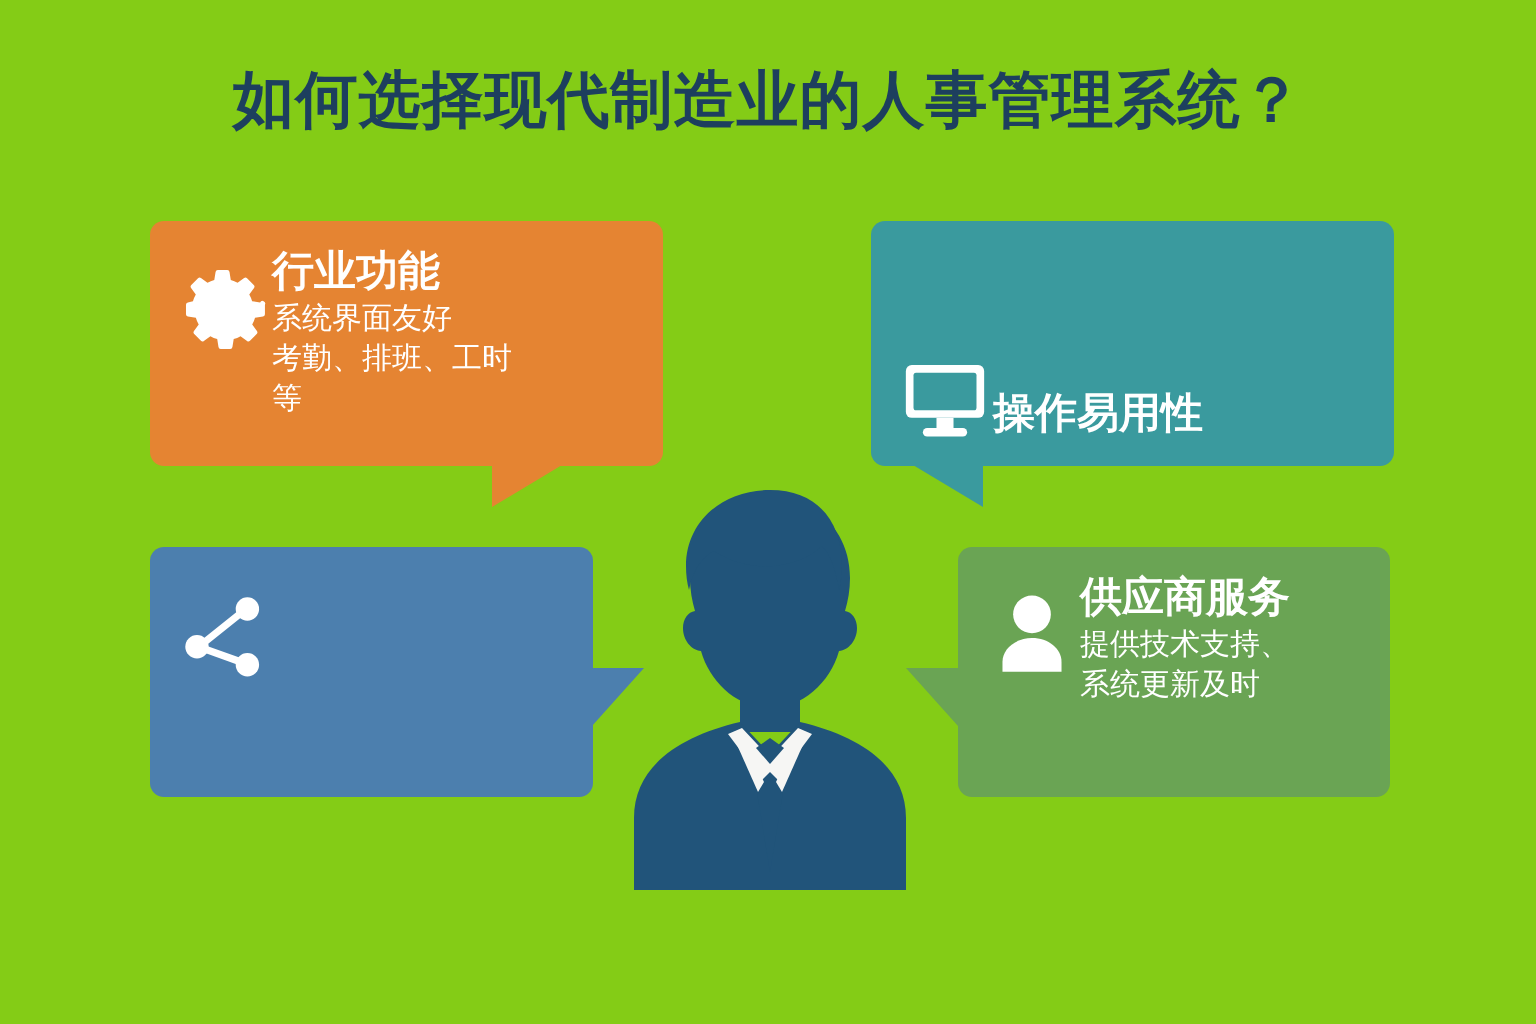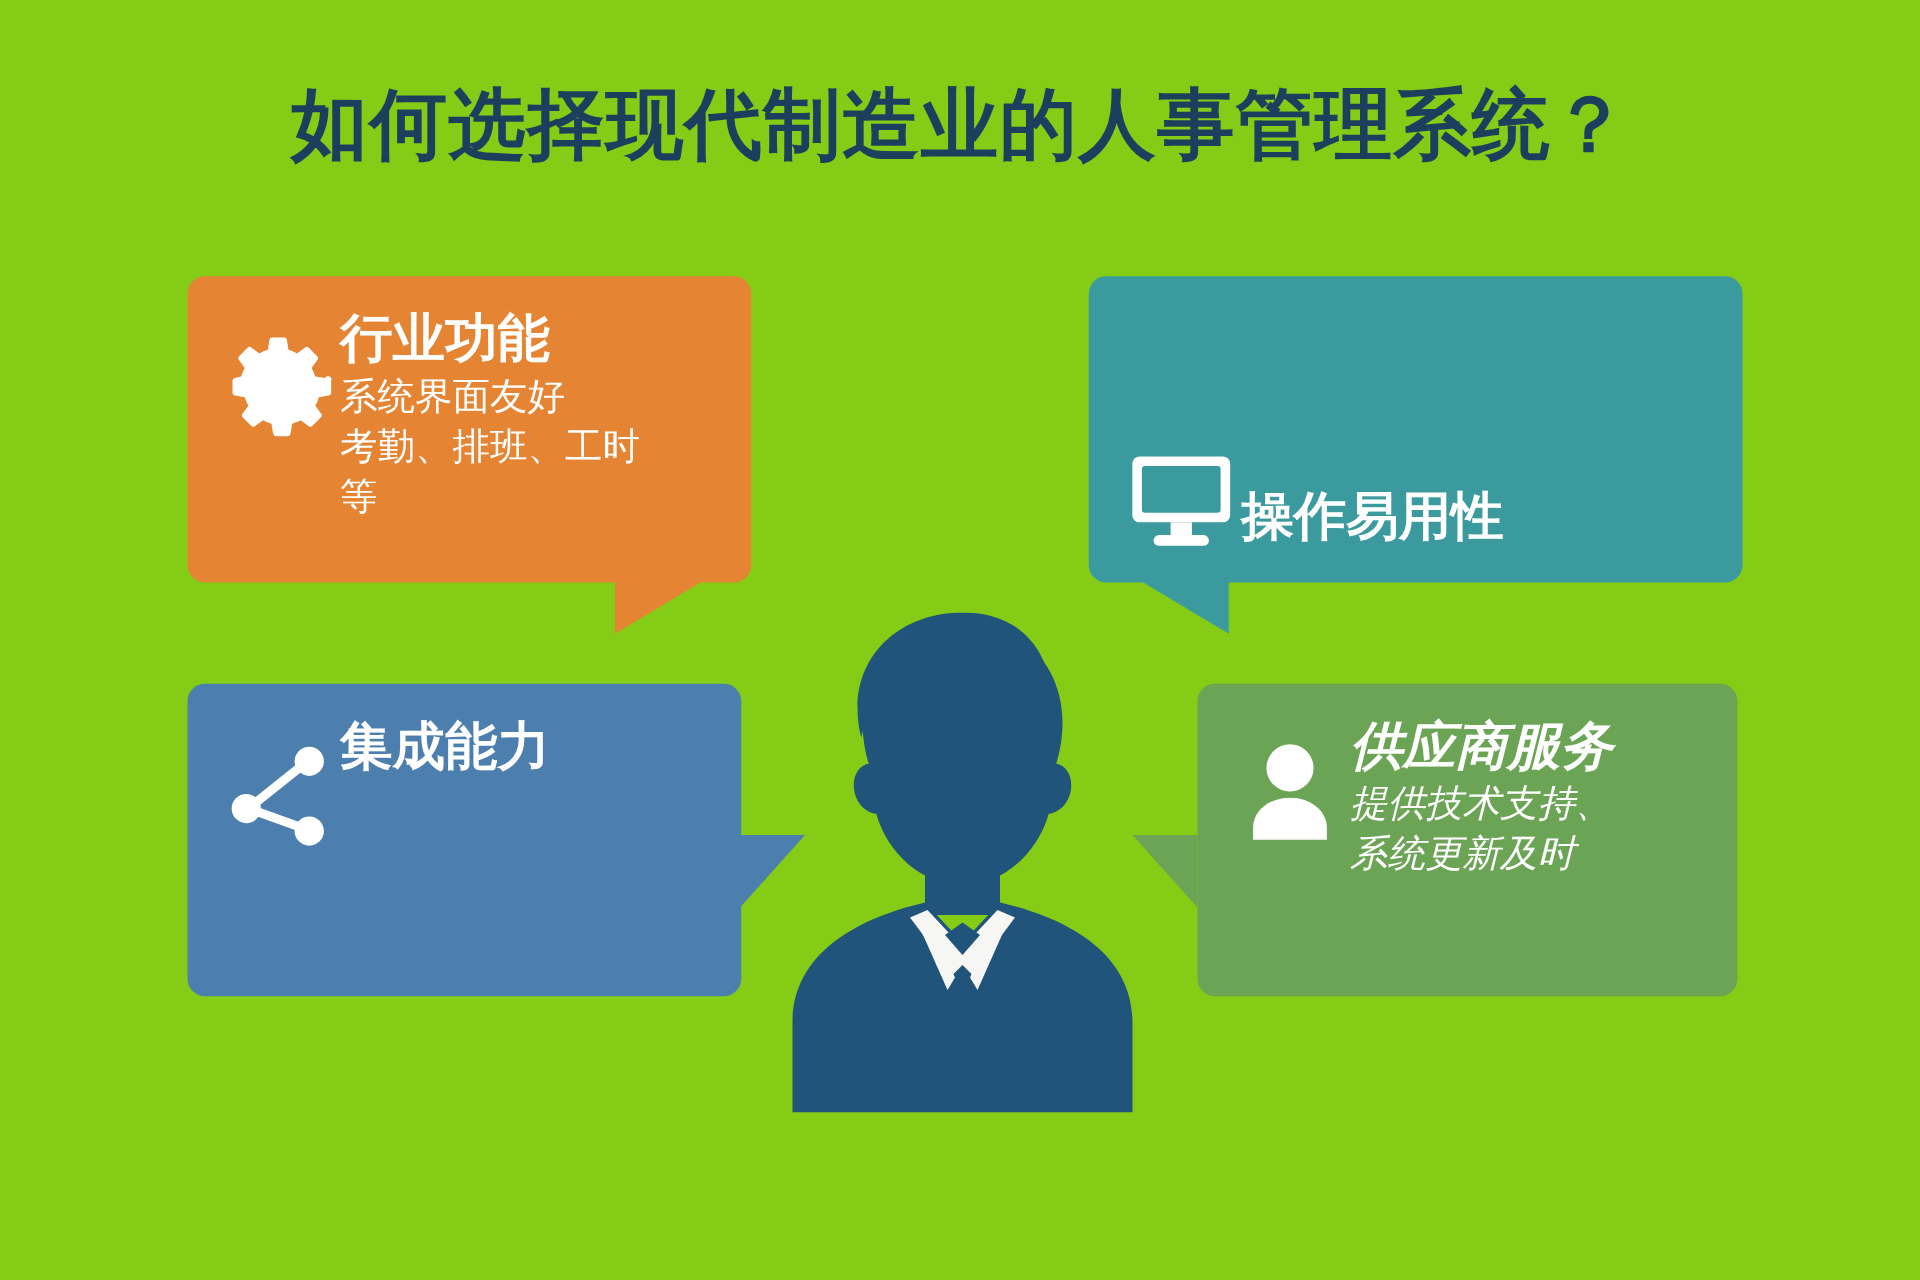--- a/index.html
+++ b/index.html
@@ -74,21 +74,21 @@
   .tail {
     position: absolute;
     width: 0;
     height: 0;
   }
 
   
   #bubble-industry {
     left: 150px;
     top: 221px;
-    width: 451px;
+    width: 513px;
     height: 245px;
     background: #e58432;
   }
   #tail-industry {
     left: 492px;
     top: 465px;
     border-left: 0px solid transparent;
     border-right: 70px solid transparent;
     border-top: 42px solid #e58432;
   }
@@ -126,21 +126,20 @@
     border-left: 52px solid #4c7fae;
   }
 
   
   #bubble-vendor {
     left: 958px;
     top: 547px;
     width: 432px;
     height: 250px;
     background: #6aa454;
-    font-style: italic;
   }
   #tail-vendor {
     left: 906px;
     top: 668px;
     border-top: 0px solid transparent;
     border-bottom: 58px solid transparent;
     border-right: 52px solid #6aa454;
   }
 
   
@@ -196,21 +195,20 @@
     <div class="icon">
       <svg width="90" height="90" viewBox="0 0 100 100" aria-hidden="true">
         <line x1="22" y1="62" x2="72" y2="22" stroke="#ffffff" stroke-width="8"></line>
         <line x1="22" y1="62" x2="72" y2="80" stroke="#ffffff" stroke-width="8"></line>
         <circle cx="20" cy="62" r="13" fill="#ffffff"></circle>
         <circle cx="76" cy="20" r="13" fill="#ffffff"></circle>
         <circle cx="76" cy="82" r="13" fill="#ffffff"></circle>
       </svg>
     </div>
     <div class="txt">
-      <div class="head">集成能力</div>
     </div>
   </div>
   <div class="tail" id="tail-integration"></div>
 
   <div class="bubble" id="bubble-vendor">
     <div class="icon">
       <svg width="82" height="86" viewBox="0 0 100 104" aria-hidden="true">
         <circle cx="50" cy="28" r="23" fill="#ffffff"></circle>
         <path fill="#ffffff" d="M50 57c-20 0-36 13-36 29v12h72V86c0-16-16-29-36-29z"></path>
       </svg>

